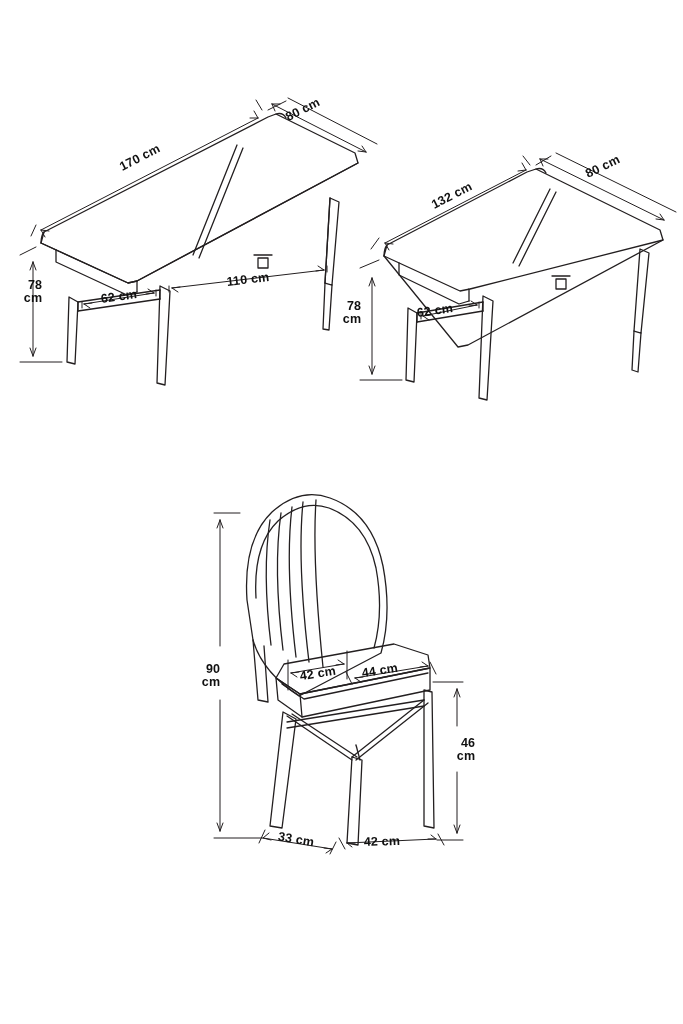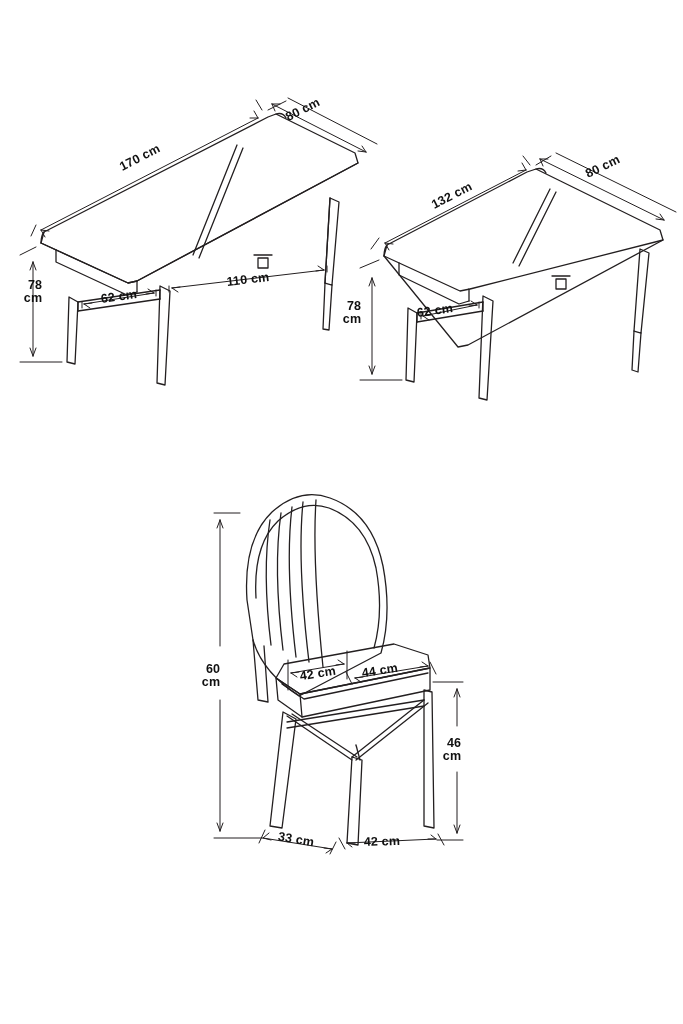--- a/index.html
+++ b/index.html
@@ -280,22 +280,22 @@
 cm</div>
   <div class="dimlabel center" style="left:119px; top:297px; transform:translate(-50%,-50%) rotate(-8deg);">62 cm</div>
   <div class="dimlabel center" style="left:248px; top:280px; transform:translate(-50%,-50%) rotate(-7deg);">110 cm</div>
 
   <div class="dimlabel center" style="left:603px; top:167px; transform:translate(-50%,-50%) rotate(-26deg);">80 cm</div>
   <div class="dimlabel center" style="left:452px; top:196px; transform:translate(-50%,-50%) rotate(-27deg);">132 cm</div>
   <div class="dimlabel stack" style="left:352px; top:313px; transform:translate(-50%,-50%);">78
 cm</div>
   <div class="dimlabel center" style="left:435px; top:311px; transform:translate(-50%,-50%) rotate(-8deg);">62 cm</div>
 
-  <div class="dimlabel stack" style="left:211px; top:676px; transform:translate(-50%,-50%);">60
+  <div class="dimlabel stack" style="left:211px; top:676px; transform:translate(-50%,-50%);">90
 cm</div>
   <div class="dimlabel center" style="left:318px; top:674px; transform:translate(-50%,-50%) rotate(-9deg);">42 cm</div>
   <div class="dimlabel center" style="left:380px; top:671px; transform:translate(-50%,-50%) rotate(-9deg);">44 cm</div>
-  <div class="dimlabel stack" style="left:452px; top:750px; transform:translate(-50%,-50%);">46
+  <div class="dimlabel stack" style="left:466px; top:750px; transform:translate(-50%,-50%);">46
 cm</div>
   <div class="dimlabel center" style="left:296px; top:840px; transform:translate(-50%,-50%) rotate(10deg);">33 cm</div>
   <div class="dimlabel center" style="left:382px; top:842px; transform:translate(-50%,-50%) rotate(-2deg);">42 cm</div>
 
 </div>
 
 </body></html>

